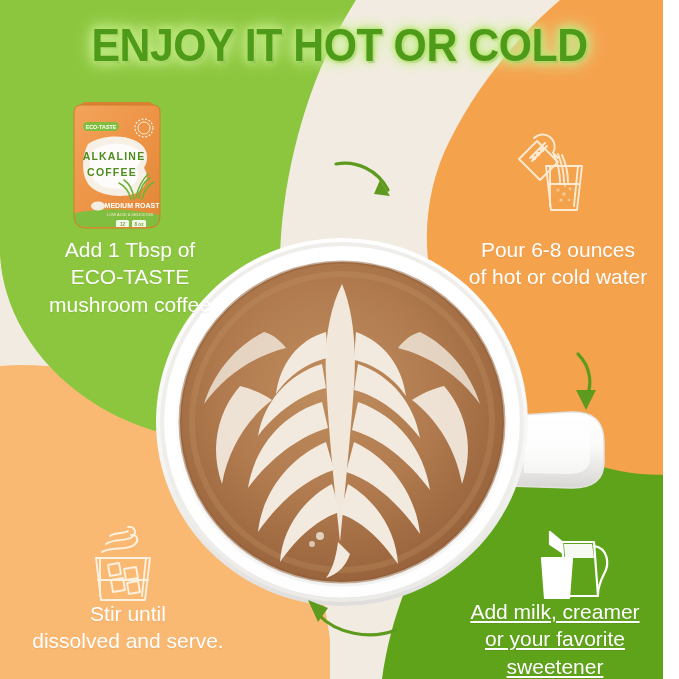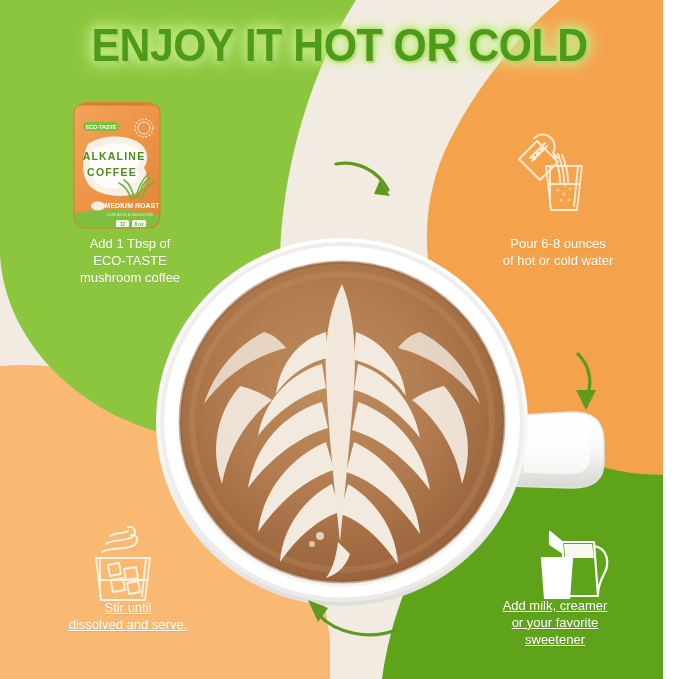--- a/index.html
+++ b/index.html
@@ -14,27 +14,27 @@
     color:#4E9A19; line-height:1;
     transform:scaleX(0.93); transform-origin:50% 50%;
     text-shadow:
       0 0 2px #B4E06B, 0 0 5px #B4E06B, 0 0 9px #BCE87A,
       0 0 14px #C7EE92, 0 0 20px #D6F3AE, 2px 2px 1px rgba(40,90,10,.35);
     white-space:nowrap;
   }
 
   .caption{
     position:absolute; color:#FFFFFF; text-align:center;
-    font-size:13px; line-height:1.3; font-family:"Liberation Sans",sans-serif;
+    font-size:21px; line-height:1.3; font-family:"Liberation Sans",sans-serif;
     text-shadow:0 1px 1px rgba(0,0,0,.07);
     white-space:pre-line;
   }
   .cap-1{ left:10px; top:236px; width:240px; }
   .cap-2{ left:438px; top:236px; width:240px; }
-  .cap-3{ left:8px;  top:600px; width:240px;text-decoration:underline; }
+  .cap-3{ left:8px;  top:600px; width:240px; }
   .cap-4{ left:430px; top:598px; width:250px;text-decoration:underline; }
 
   .icon-wrap{position:absolute;}
   .ic1{left:512px; top:128px; width:80px; height:86px;}
   .ic2{left:80px;  top:518px; width:86px; height:86px;}
   .ic3{left:528px; top:520px; width:86px; height:86px;}
 
   
   .pouch{position:absolute; left:64px; top:98px; width:106px; height:135px;}
 

